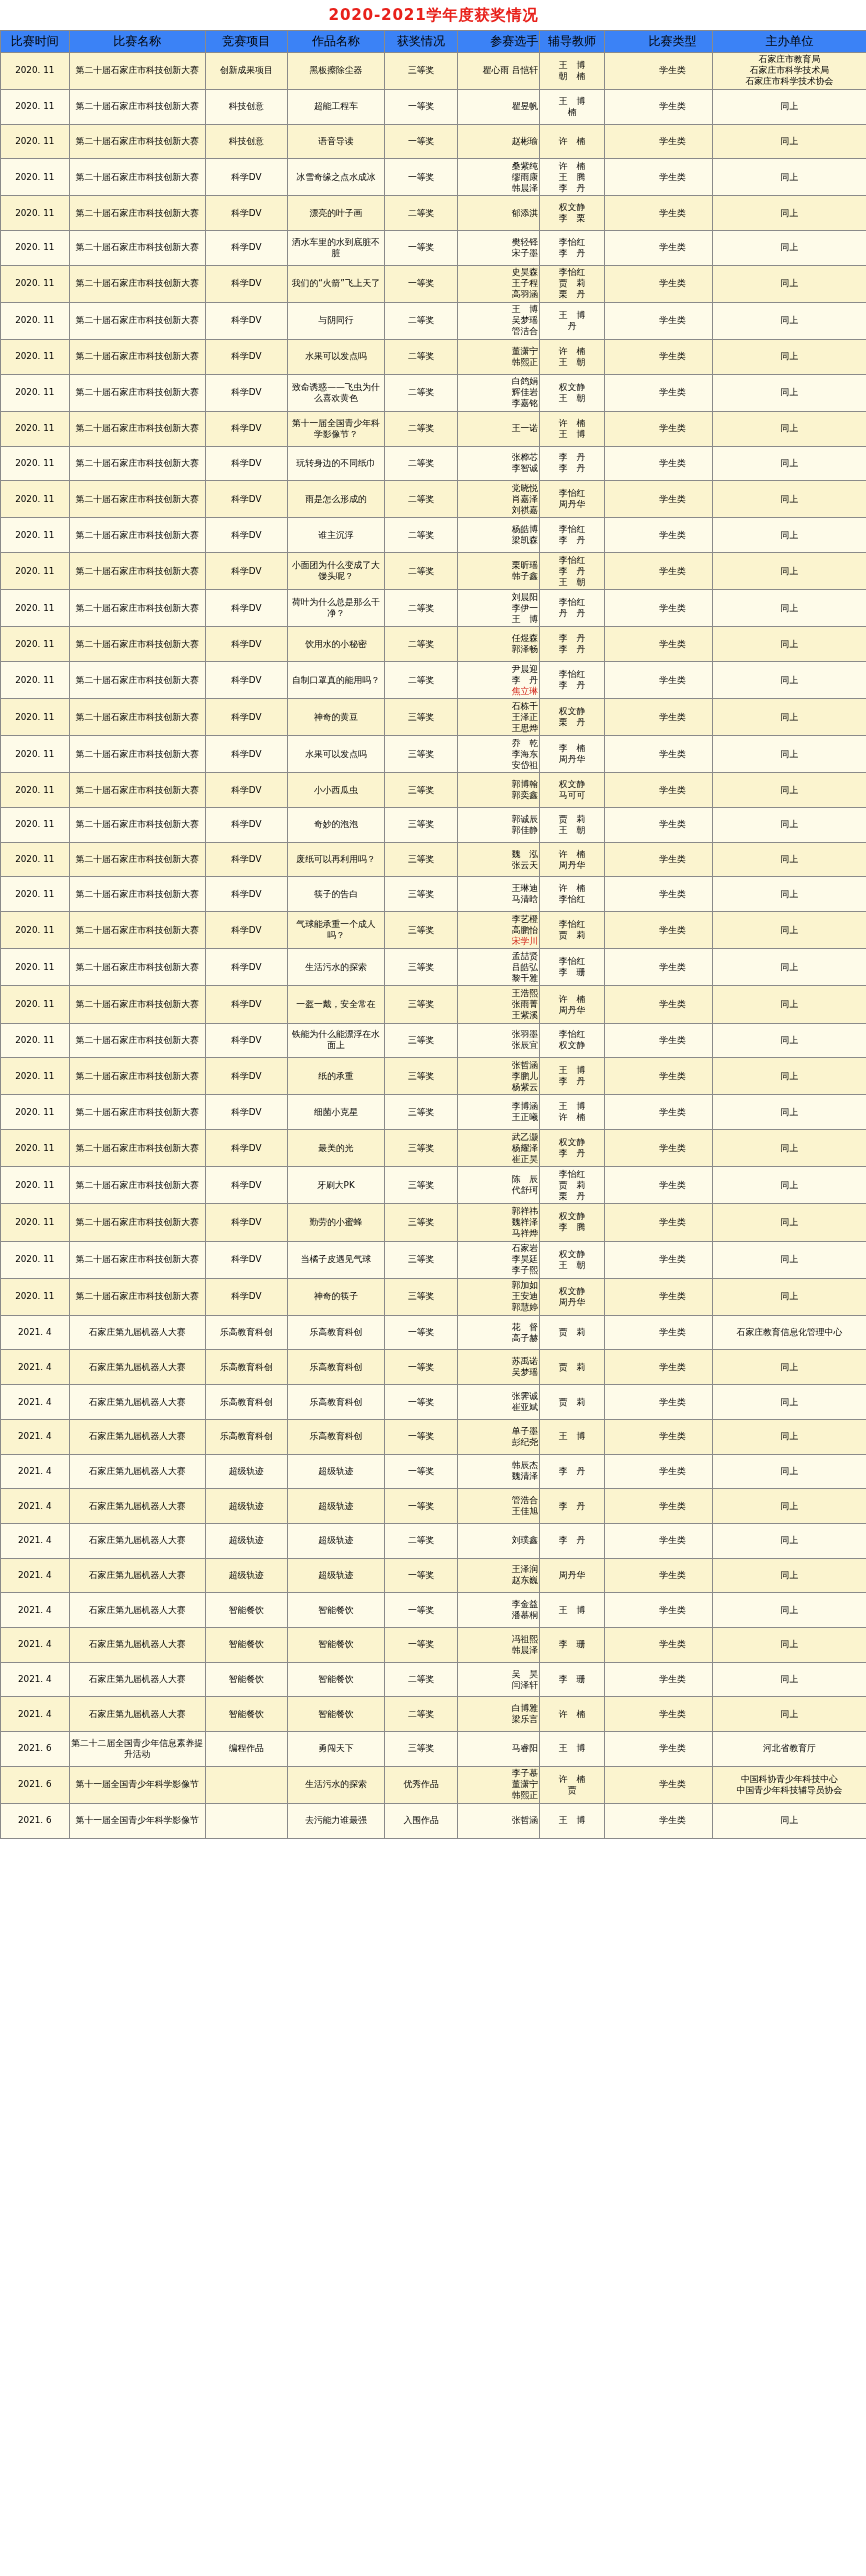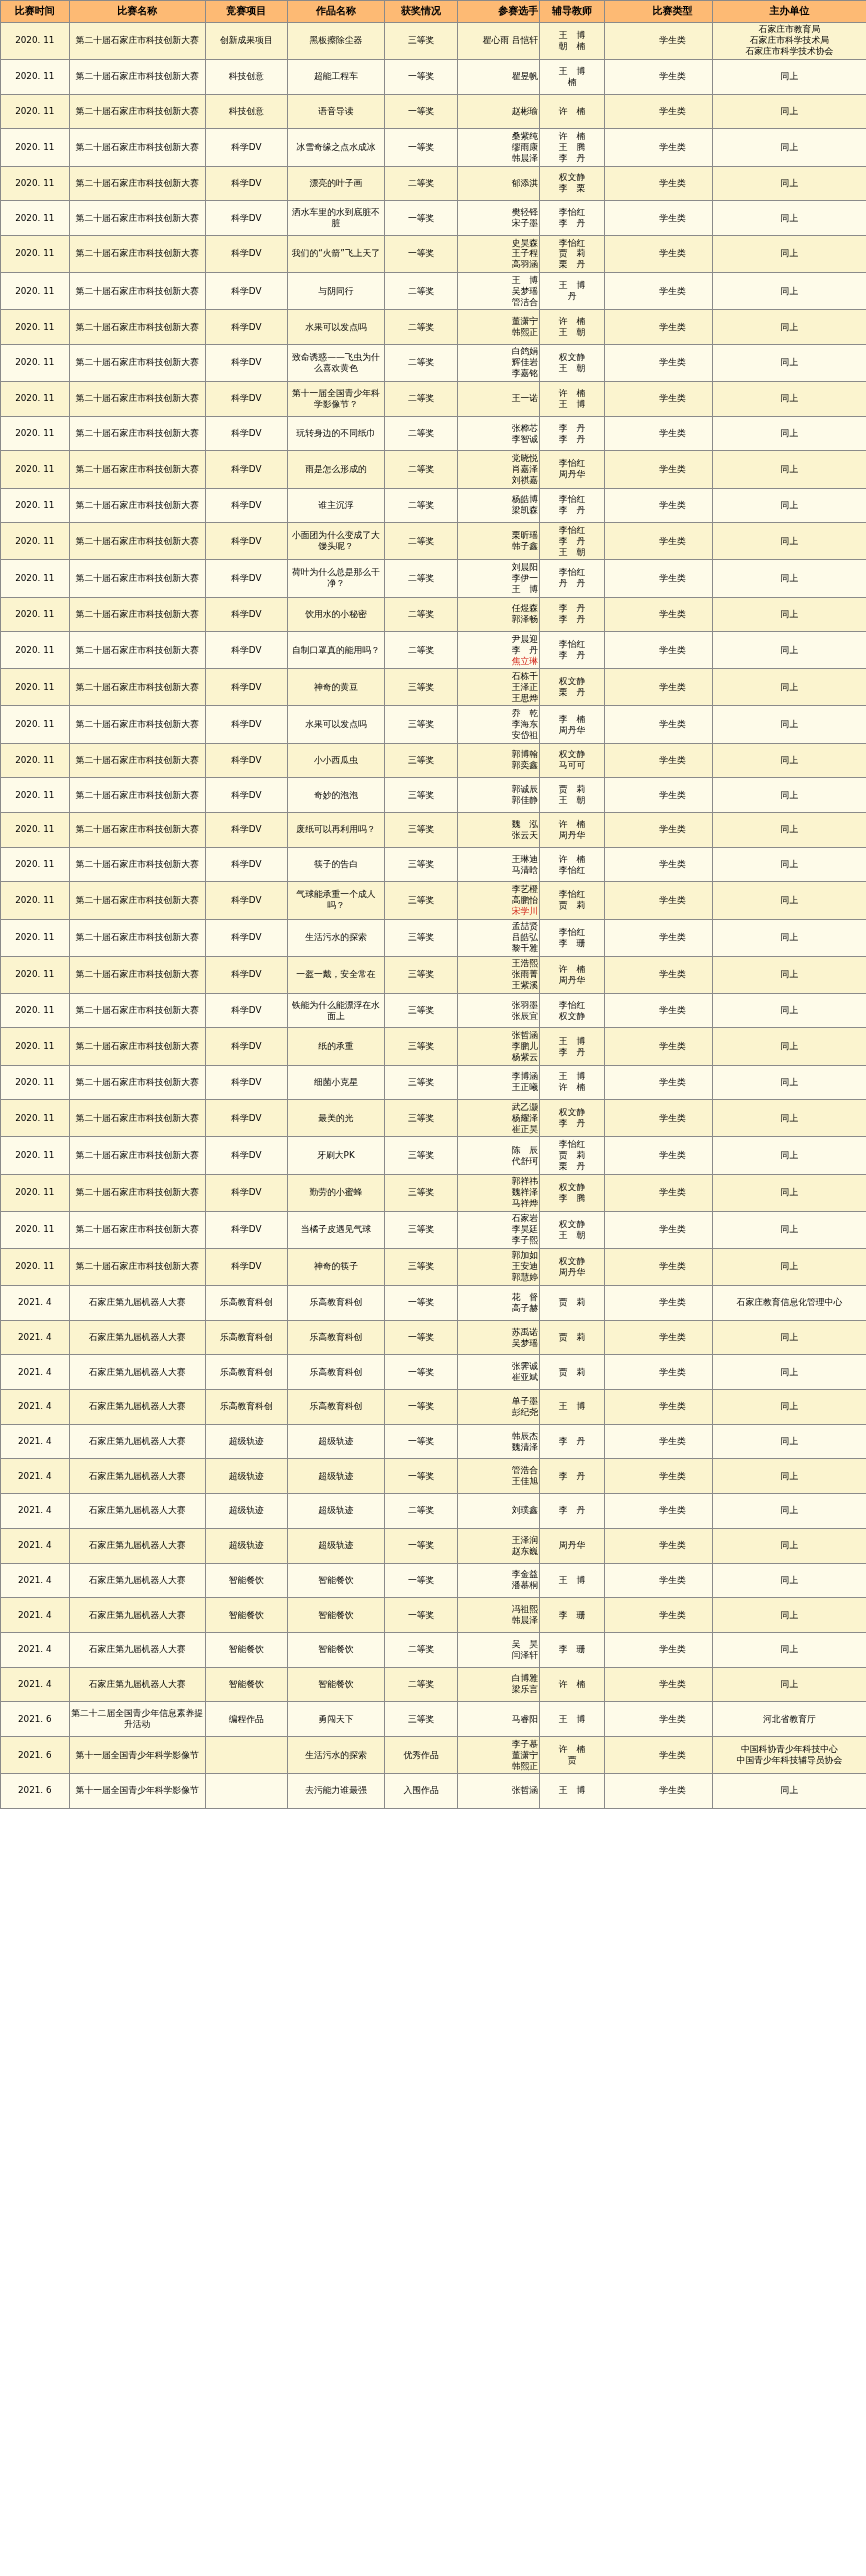--- a/index.html
+++ b/index.html
@@ -19,23 +19,23 @@
     border:0.8px solid #8a8a8a;
     font-size:8.8px;
     line-height:1.25;
     text-align:center;
     vertical-align:middle;
     padding:1.6px 0.8px;
     word-break:break-all;
     color:#000;
   }
   thead th{
-    background:#fdba74;
-    font-weight:bold;
-    font-size:10px;
+    background:#3b82f6;
+    font-weight:normal;
+    font-size:12px;
     height:17.7px;
   }
   tbody tr td{height:30.5px;}
   .c0{width:59px;}
   .c1{width:120px;margin-top:16px;}
   .c2{width:71px;margin-left:28px;}
   .c3{width:85px;}
   .c4{width:63px;}
   .c5{width:71px;text-align:right;}
   .c6{width:56px;}
@@ -43,20 +43,21 @@
   .c8{width:136px;}
   .rowA td{background:#fbf4cf;}
   .rowB td{background:#fefbe9;}
   .red{color:#d01c12;}
   .nm{display:block;}
 </style>
 </head>
 <body>
 
 <div id="page">
+  <div class="title">2020-2021学年度获奖情况</div>
   <table>
     <thead>
       <tr>
         <th class="c0">比赛时间</th>
         <th class="c1">比赛名称</th>
         <th class="c2">竞赛项目</th>
         <th class="c3">作品名称</th>
         <th class="c4">获奖情况</th>
         <th class="c5">参赛选手</th>
         <th class="c6">辅导教师</th>

